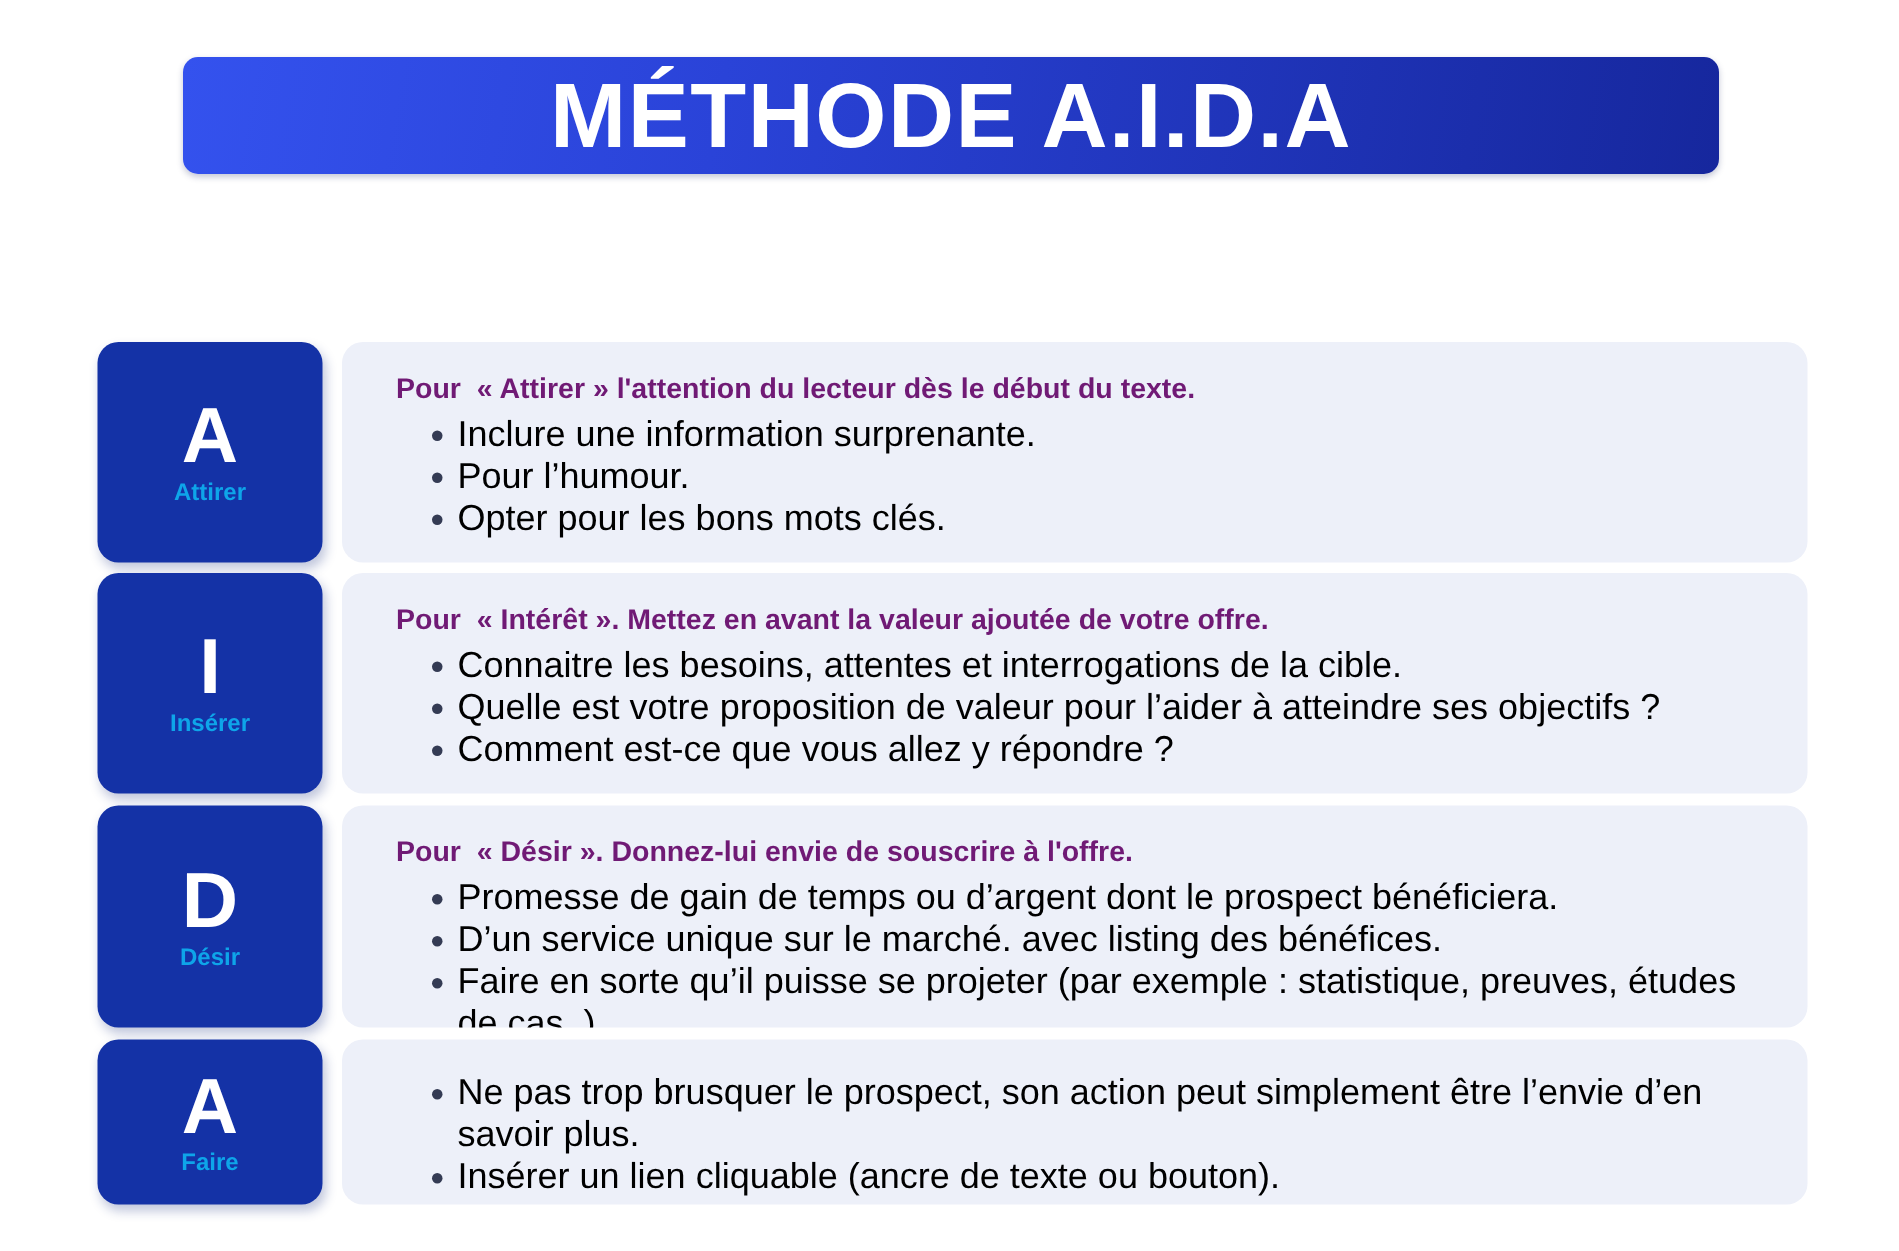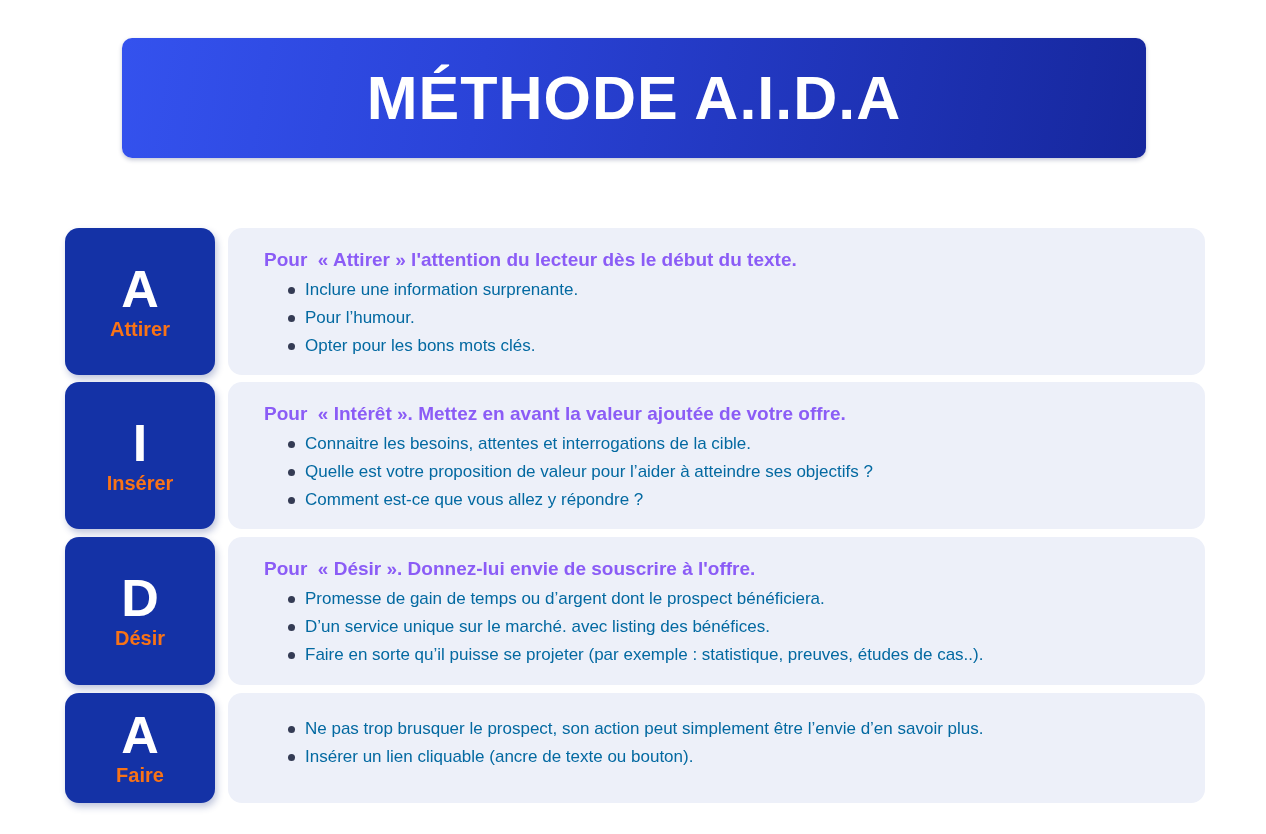--- a/index.html
+++ b/index.html
@@ -11,21 +11,21 @@
     overflow: hidden;
   }
   .page {
     position: absolute;
     width: 1266px; height: 834px;
     background: #ffffff;
   }
   .banner {
     position: absolute;
     left: 122px; top: 38px;
-    width: 1024px; height: 120px;
+    width: 1024px; height: 78px;
     border-radius: 10px;
     background: linear-gradient(100deg, #3452ee 0%, #2a43d8 35%, #16279d 100%);
     display: flex; align-items: center; justify-content: center;
     box-shadow: 0 2px 4px rgba(20, 30, 90, 0.25);
   }
   .banner-title {
     color: #ffffff;
     font-size: 61px;
     font-weight: 800;
     letter-spacing: 1px;
@@ -53,48 +53,48 @@
     justify-content: center;
     box-shadow: 2px 4px 7px rgba(30, 50, 130, 0.28);
   }
   .block-letter {
     color: #ffffff;
     font-size: 52px;
     font-weight: 800;
     line-height: 1.0;
   }
   .block-label {
-    color: #f97316;
-    font-size: 20px;
+    color: #0ea5e9;
+    font-size: 16px;
     font-weight: 700;
     margin-top: 3px;
   }
   .panel {
     flex: 1 1 auto;
     height: 100%;
     background: #edf0f9;
     border-radius: 14px;
     padding: 19px 28px 16px 36px;
     overflow: hidden;
   }
   .panel-header {
-    color: #8b5cf6;
+    color: #701a75;
     font-size: 19px;
     font-weight: 700;
     white-space: pre-wrap;
     line-height: 26px;
   }
   .panel-list {
     list-style: none;
     margin-top: 3px;
     padding-left: 24px;
   }
   .panel-list li {
-    color: #0369a1;
-    font-size: 17px;
+    color: #000000;
+    font-size: 24px;
     line-height: 28px;
     position: relative;
     padding-left: 17px;
   }
   .panel-list li::before {
     content: "";
     position: absolute;
     left: 0; top: 11px;
     width: 7px; height: 7px;
     border-radius: 50%;

